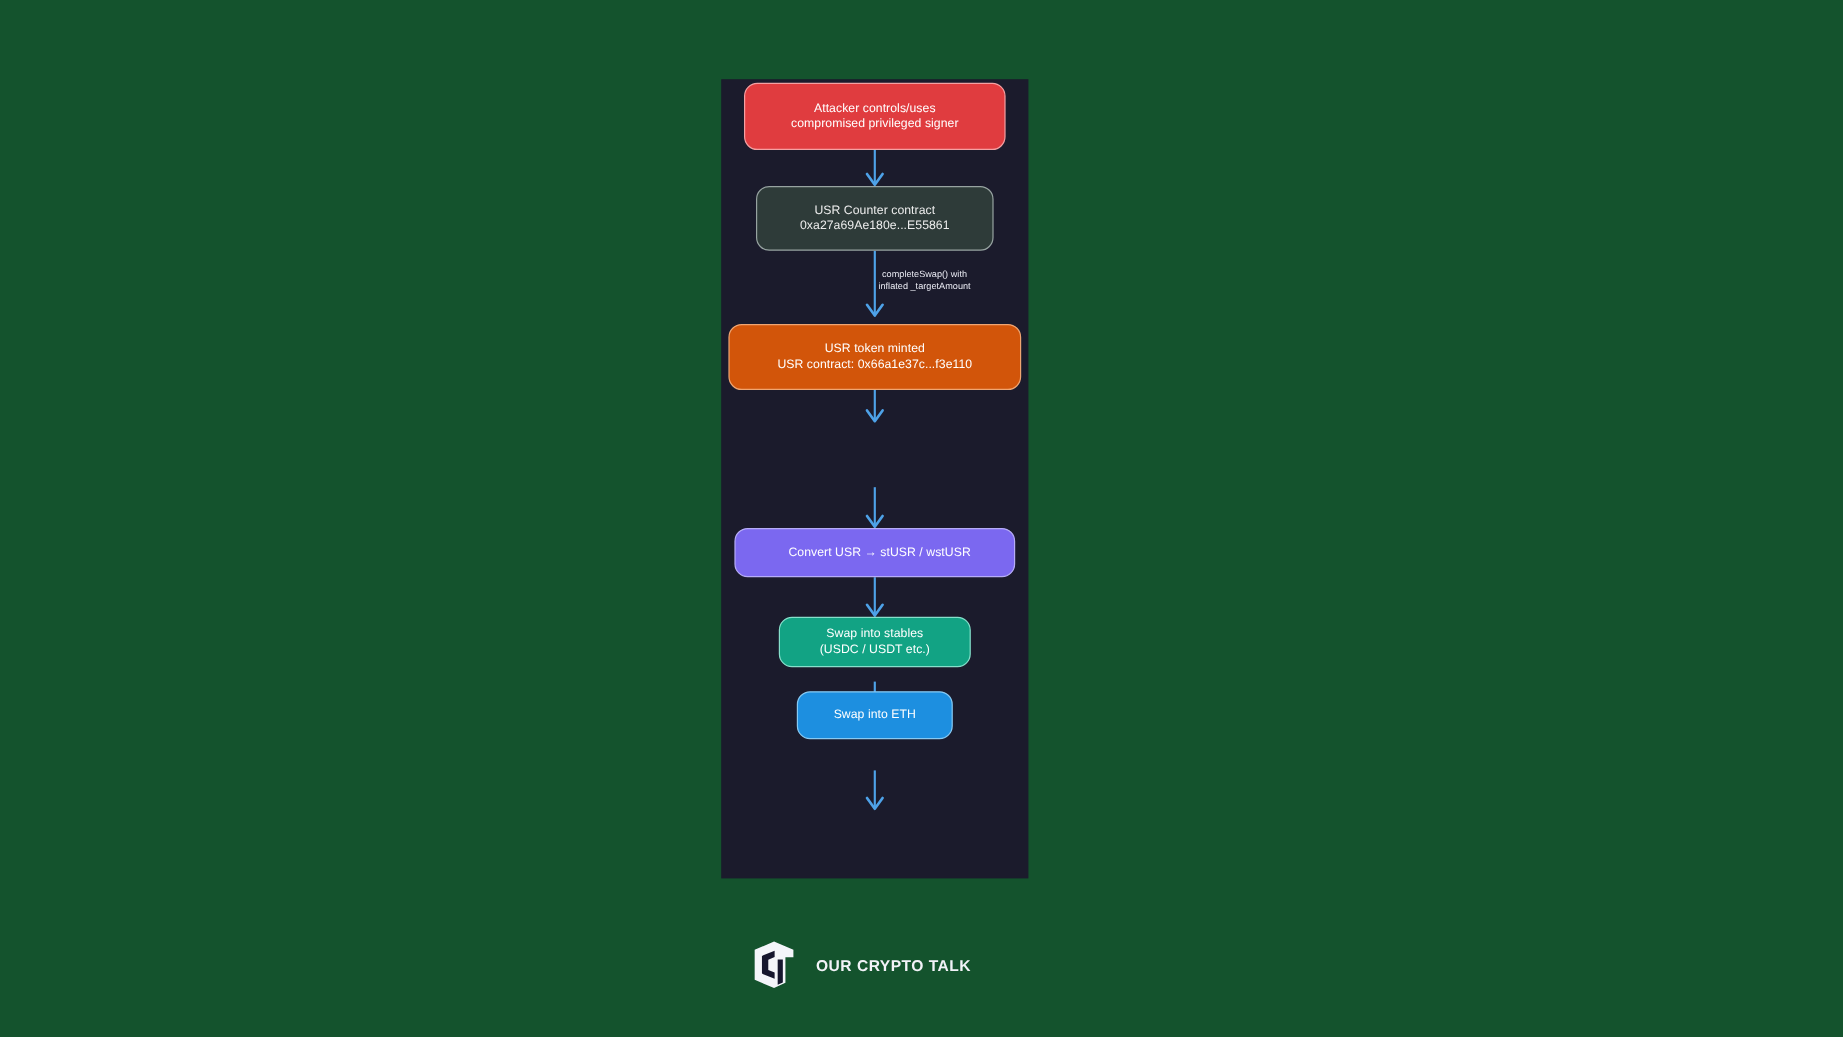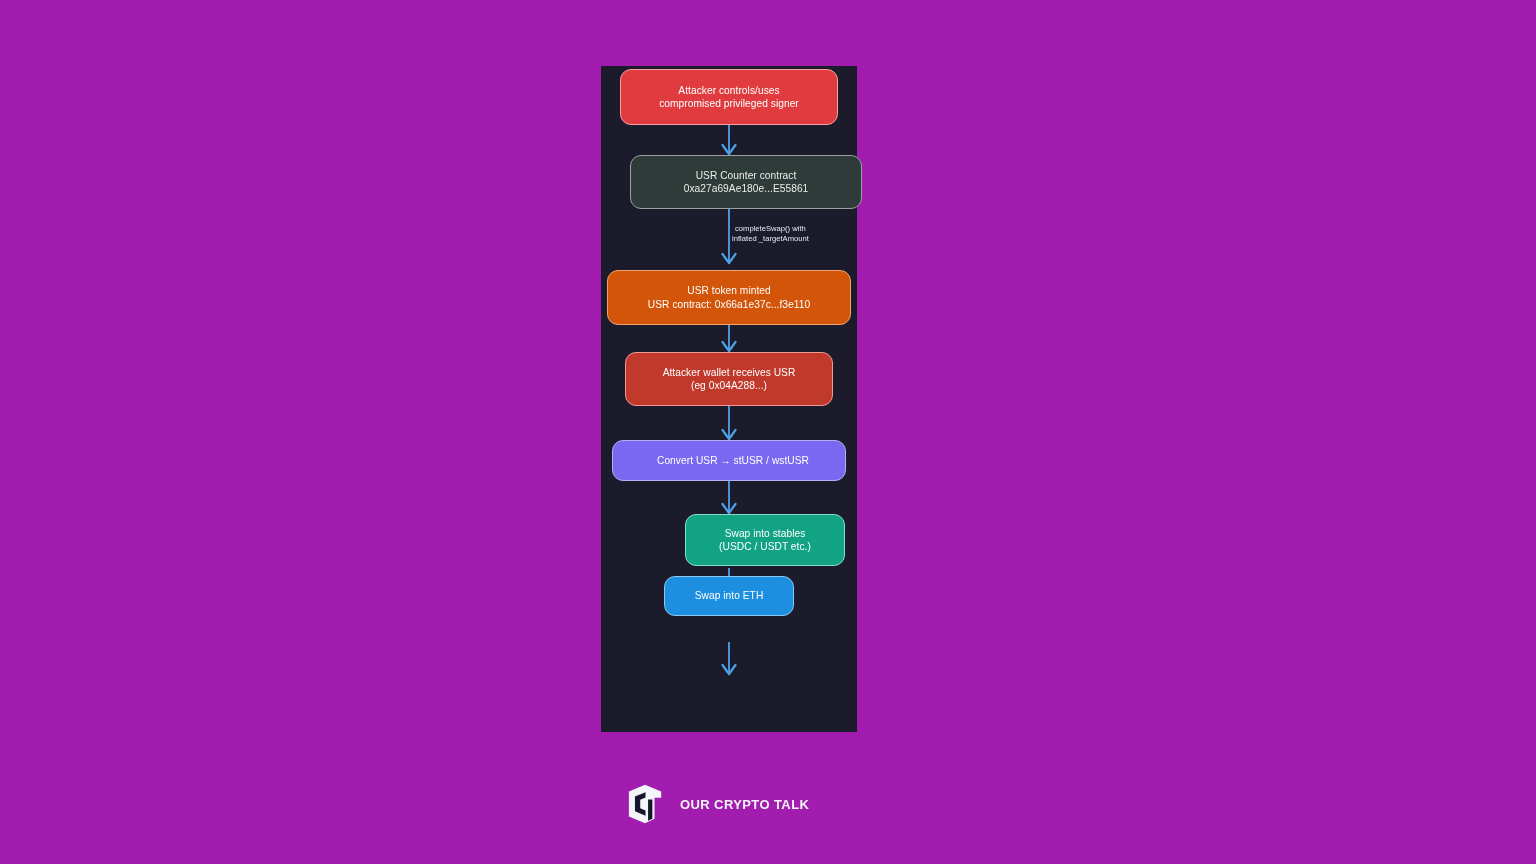--- a/index.html
+++ b/index.html
@@ -90,21 +90,21 @@
     color: #f2f3f8;
     font-size: 13px;
     font-weight: bold;
     letter-spacing: .4px;
     white-space: nowrap;
   }
 </style>
 </head>
 <body>
 
-<div id="stage" style="background: #a21caf;">
+<div id="stage" style="background: #14532d;">
 
   <div id="panel" style="background: rgb(27, 27, 44);">
     <div id="flow">
 
       <svg class="arrows" viewBox="0 0 256 666" preserveAspectRatio="none" aria-hidden="true">
         <g id="arrow-group" stroke="#4ea2e8" fill="none" stroke-width="1.8">
             <line x1="128" y1="59" x2="128" y2="88" stroke-width="1.8"></line>
             <path d="M 121.5 79 L 128 88 L 134.5 79" stroke-width="2.2" stroke-linecap="round" stroke-linejoin="round" fill="none"></path>
             <line x1="128" y1="143" x2="128" y2="197" stroke-width="1.8"></line>
             <path d="M 121.5 188 L 128 197 L 134.5 188" stroke-width="2.2" stroke-linecap="round" stroke-linejoin="round" fill="none"></path>
@@ -117,32 +117,30 @@
             <line x1="128" y1="502" x2="128" y2="534" stroke-width="1.8"></line>
             <path d="M 121.5 525 L 128 534 L 134.5 525" stroke-width="2.2" stroke-linecap="round" stroke-linejoin="round" fill="none"></path>
             <line x1="128" y1="576" x2="128" y2="608" stroke-width="1.8"></line>
             <path d="M 121.5 599 L 128 608 L 134.5 599" stroke-width="2.2" stroke-linecap="round" stroke-linejoin="round" fill="none"></path>
           </g>
       </svg>
 
       <div class="node" style="left: 19px; top: 3px; width: 218px; height: 56px; background: rgb(224, 60, 63); border-color: rgb(245, 160, 162); color: rgb(255, 255, 255);">Attacker controls/uses
 compromised privileged signer</div>
 
-      <div class="node" style="left: 29px; top: 89px; width: 232px; height: 54px; background: rgb(46, 59, 57); border-color: rgb(151, 163, 161); color: rgb(236, 236, 236);">USR Counter contract
+      <div class="node" style="left: 29px; top: 89px; width: 198px; height: 54px; background: rgb(46, 59, 57); border-color: rgb(151, 163, 161); color: rgb(236, 236, 236);">USR Counter contract
 0xa27a69Ae180e...E55861</div>
 
       <div class="node" style="left: 6px; top: 204px; width: 244px; height: 55px; background: rgb(210, 85, 10); border-color: rgb(240, 165, 113); color: rgb(255, 255, 255);">USR token minted
 USR contract: 0x66a1e37c...f3e110</div>
 
-      <div class="node" style="left: 24px; top: 286px; width: 208px; height: 54px; background: rgb(192, 57, 43); border-color: rgb(240, 154, 149); color: rgb(255, 255, 255);">Attacker wallet receives USR
-(eg 0x04A288...)</div>
 
       <div class="node" style="left: 11px; top: 374px; width: 234px; height: 41px; background: rgb(123, 104, 240); border-color: rgb(182, 172, 248); color: rgb(255, 255, 255); padding-left: 14px;">Convert USR → stUSR / wstUSR</div>
 
-      <div class="node" style="left: 48px; top: 448px; width: 160px; height: 52px; background: rgb(18, 163, 132); border-color: rgb(134, 224, 203); color: rgb(255, 255, 255); margin-left: 36px;">Swap into stables
+      <div class="node" style="left: 48px; top: 448px; width: 160px; height: 42px; background: rgb(18, 163, 132); border-color: rgb(134, 224, 203); color: rgb(255, 255, 255);">Swap into stables
 (USDC / USDT etc.)</div>
 
       <div class="node" style="left: 63px; top: 510px; width: 130px; height: 40px; background: rgb(29, 143, 224); border-color: rgb(135, 201, 242); color: rgb(255, 255, 255);">Swap into ETH</div>
 
 
       <div class="edge-label" id="edge-label-2" style="left: 131px; top: 158px; text-align: center;">completeSwap() with
 inflated _targetAmount</div>
 
     </div>
   </div>

